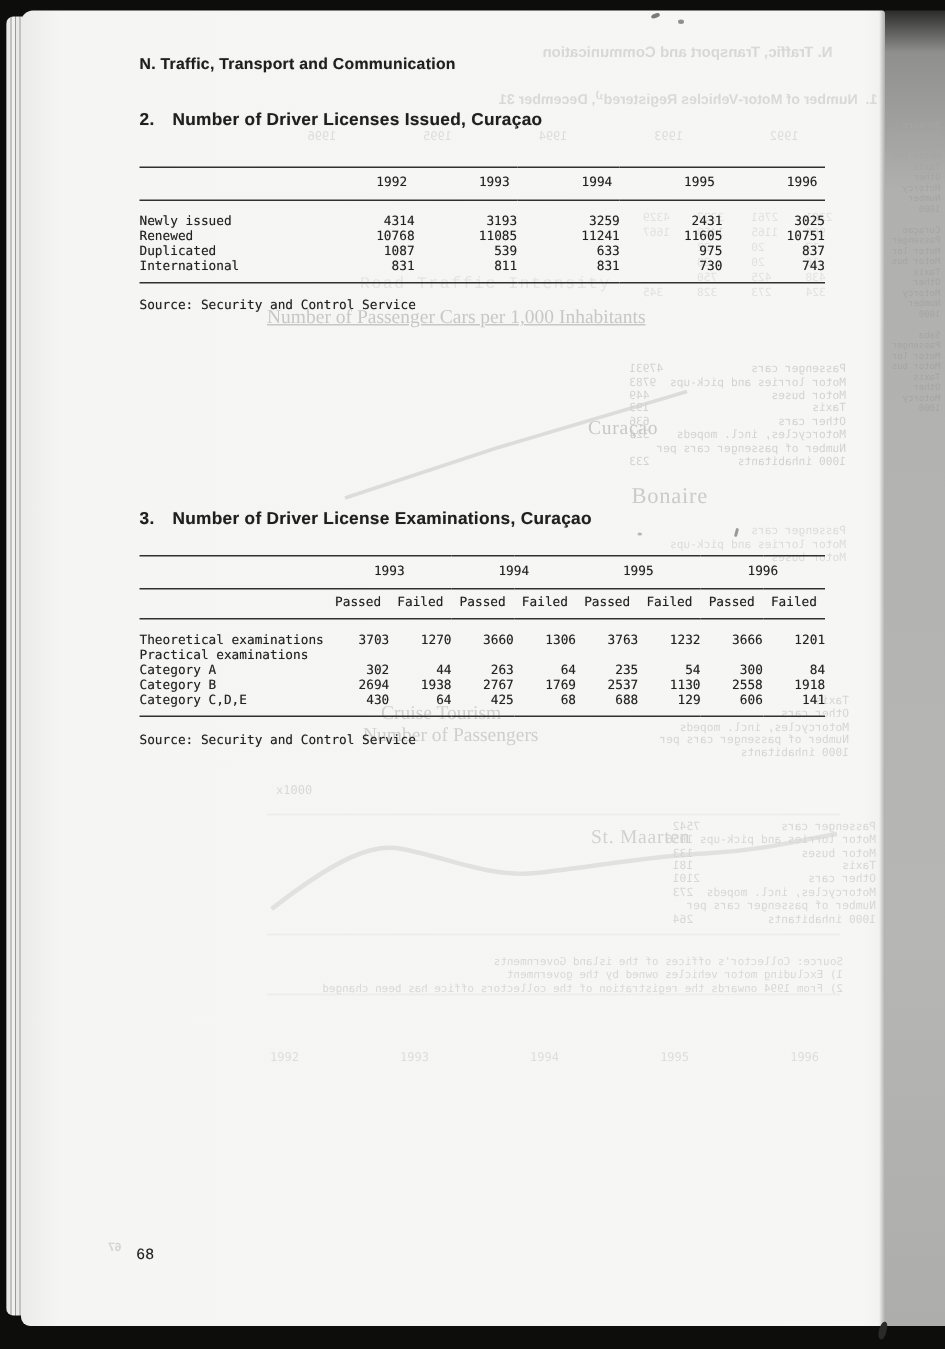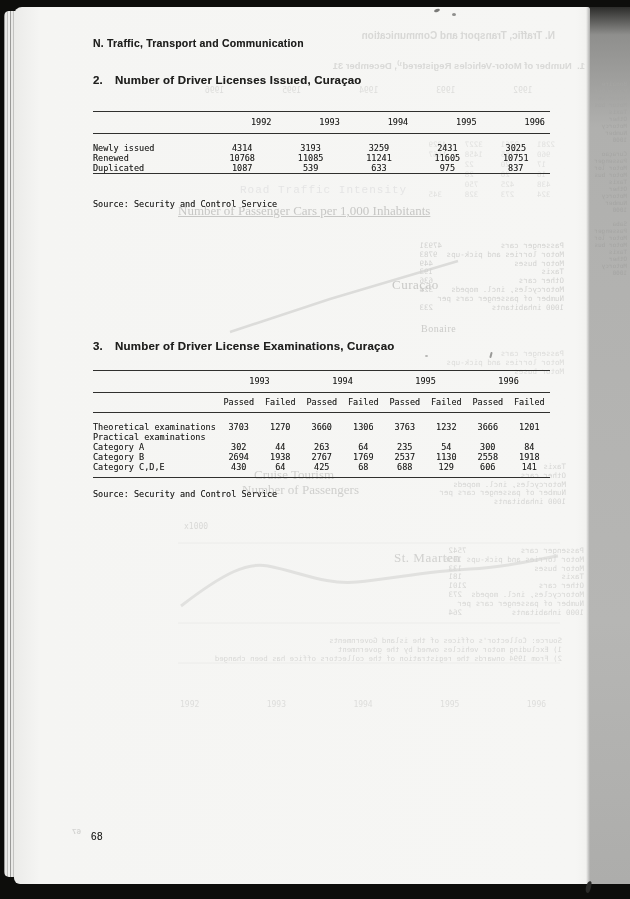--- a/index.html
+++ b/index.html
@@ -36,40 +36,40 @@
   table.t td{padding:0;line-height:10px;white-space:nowrap;overflow:visible;
              text-shadow:0 0 .5px rgba(25,25,25,.4);}
   .t2{left:93px;top:111px;width:457px;}
   .t3{left:93px;top:370px;width:457px;}
   tr.yr td{border-bottom:1.4px solid #30302e;padding:5px 0 6px;}
   tr.sub td{border-bottom:1.4px solid #30302e;padding:4px 0 5px;}
   .t2 tr.yr td{text-align:right;padding-right:5px;}
   .t3 tr.yr td{text-align:center;}
   .t3 tr.sub td{text-align:center;}
   td.lbl{text-align:left;}
-  td.num{text-align:center;}
+  td.num{text-align:right;}
   td.ind{padding-left:6px;}
   tbody tr.first td{padding-top:9px;}
   tbody tr.last td{padding-bottom:5px;}
 
   
   .g{position:absolute;z-index:3;white-space:pre;pointer-events:none;}
   .mx{transform:scaleX(-1);}
   .gmono{font-family:"DejaVu Sans Mono",monospace;}
   .gserif{font-family:"Liberation Serif",serif;}
   .gsans{font-family:"Liberation Sans",sans-serif;font-weight:bold;}
   .g-header{left:225px;top:30px;width:330px;font-size:10px;color:#d8d8d6;}
   .g-title1{left:205px;top:59px;width:380px;font-size:9.5px;color:#d9d9d7;}
   .g-years-top{left:205px;top:86px;font-size:8px;color:#dddddb;}
   .g-numbers{left:300px;top:140px;width:255px;font-size:7.5px;line-height:10px;color:#e2e2e0;}
   .g-road{left:240px;top:184px;font-size:11px;letter-spacing:1px;color:#e5e5e5;font-family:Liberation Mono, monospace;}
   .g-pass{left:178px;top:203px;font-size:13px;color:#c7c7c5;text-decoration:underline;}
   .g-block1{left:332px;top:242px;width:232px;font-size:7.5px;line-height:8.8px;color:#d3d3d1;}
   .g-curacao{left:392px;top:277px;font-size:13px;letter-spacing:.5px;color:#c8c8c6;}
-  .g-bonaire{left:421px;top:323px;font-size:10px;letter-spacing:.5px;color:#cbcbc9;}
+  .g-bonaire{left:421px;top:323px;font-size:15px;letter-spacing:.5px;color:#cbcbc9;}
   .g-block2{left:332px;top:350px;width:232px;font-size:7.5px;line-height:8.8px;color:#dcdcda;}
   .g-cruise{left:254px;top:467px;font-size:13px;color:#d0d0ce;}
   .g-numpass{left:242px;top:482px;font-size:13px;color:#cfcfcd;}
   .g-block3{left:428px;top:463px;width:138px;font-size:7.5px;line-height:8.8px;color:#d6d6d4;}
   .g-x1000{left:184px;top:522px;font-size:8px;color:#d9d9d7;}
   .g-stmaarten{left:394px;top:550px;font-size:13px;letter-spacing:.5px;color:#d1d1cf;}
   .g-block4{left:420px;top:547px;width:164px;font-size:7.5px;line-height:8.8px;color:#d7d7d5;}
   .g-source{left:230px;top:636px;width:332px;font-size:7.3px;line-height:9px;color:#d8d8d6;}
   .g-years-bot{left:180px;top:700px;font-size:8px;color:#dddddb;}
   .g-67{left:72px;top:827px;font-size:8px;font-weight:bold;color:#d4d4d2;}
@@ -219,20 +219,28 @@
       <td class="num">10751</td>
     </tr>
     <tr>
       <td class="lbl">Duplicated</td>
       <td class="num">1087</td>
       <td class="num">539</td>
       <td class="num">633</td>
       <td class="num">975</td>
       <td class="num">837</td>
     </tr>
+    <tr class="last">
+      <td class="lbl">International</td>
+      <td class="num">831</td>
+      <td class="num">811</td>
+      <td class="num">831</td>
+      <td class="num">730</td>
+      <td class="num">743</td>
+    </tr>
   </tbody>
 </table>
 
 <div class="abs ink src src2">Source: Security and Control Service</div>
 
 <div class="abs ink sec-title sec3-title">
   <span class="no">3.</span>
   <span>Number of Driver License Examinations, Curaçao</span>
 </div>
 

